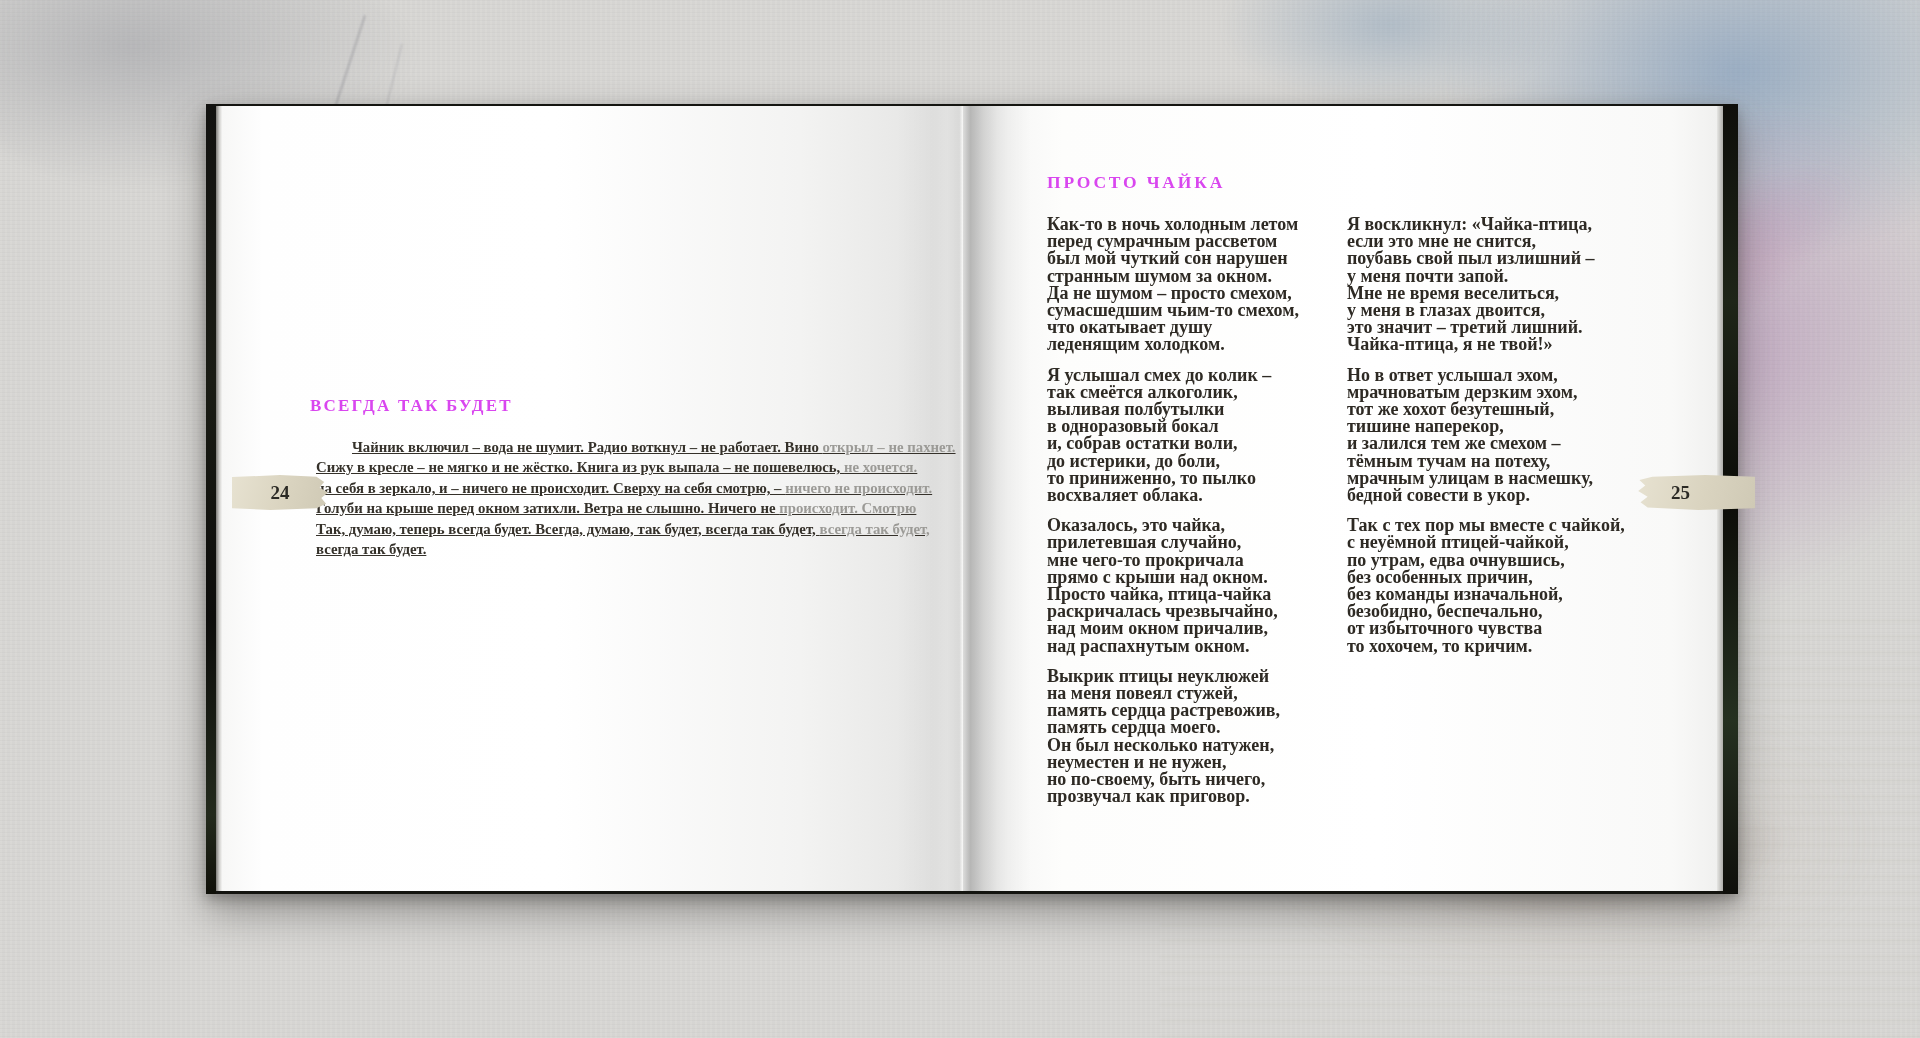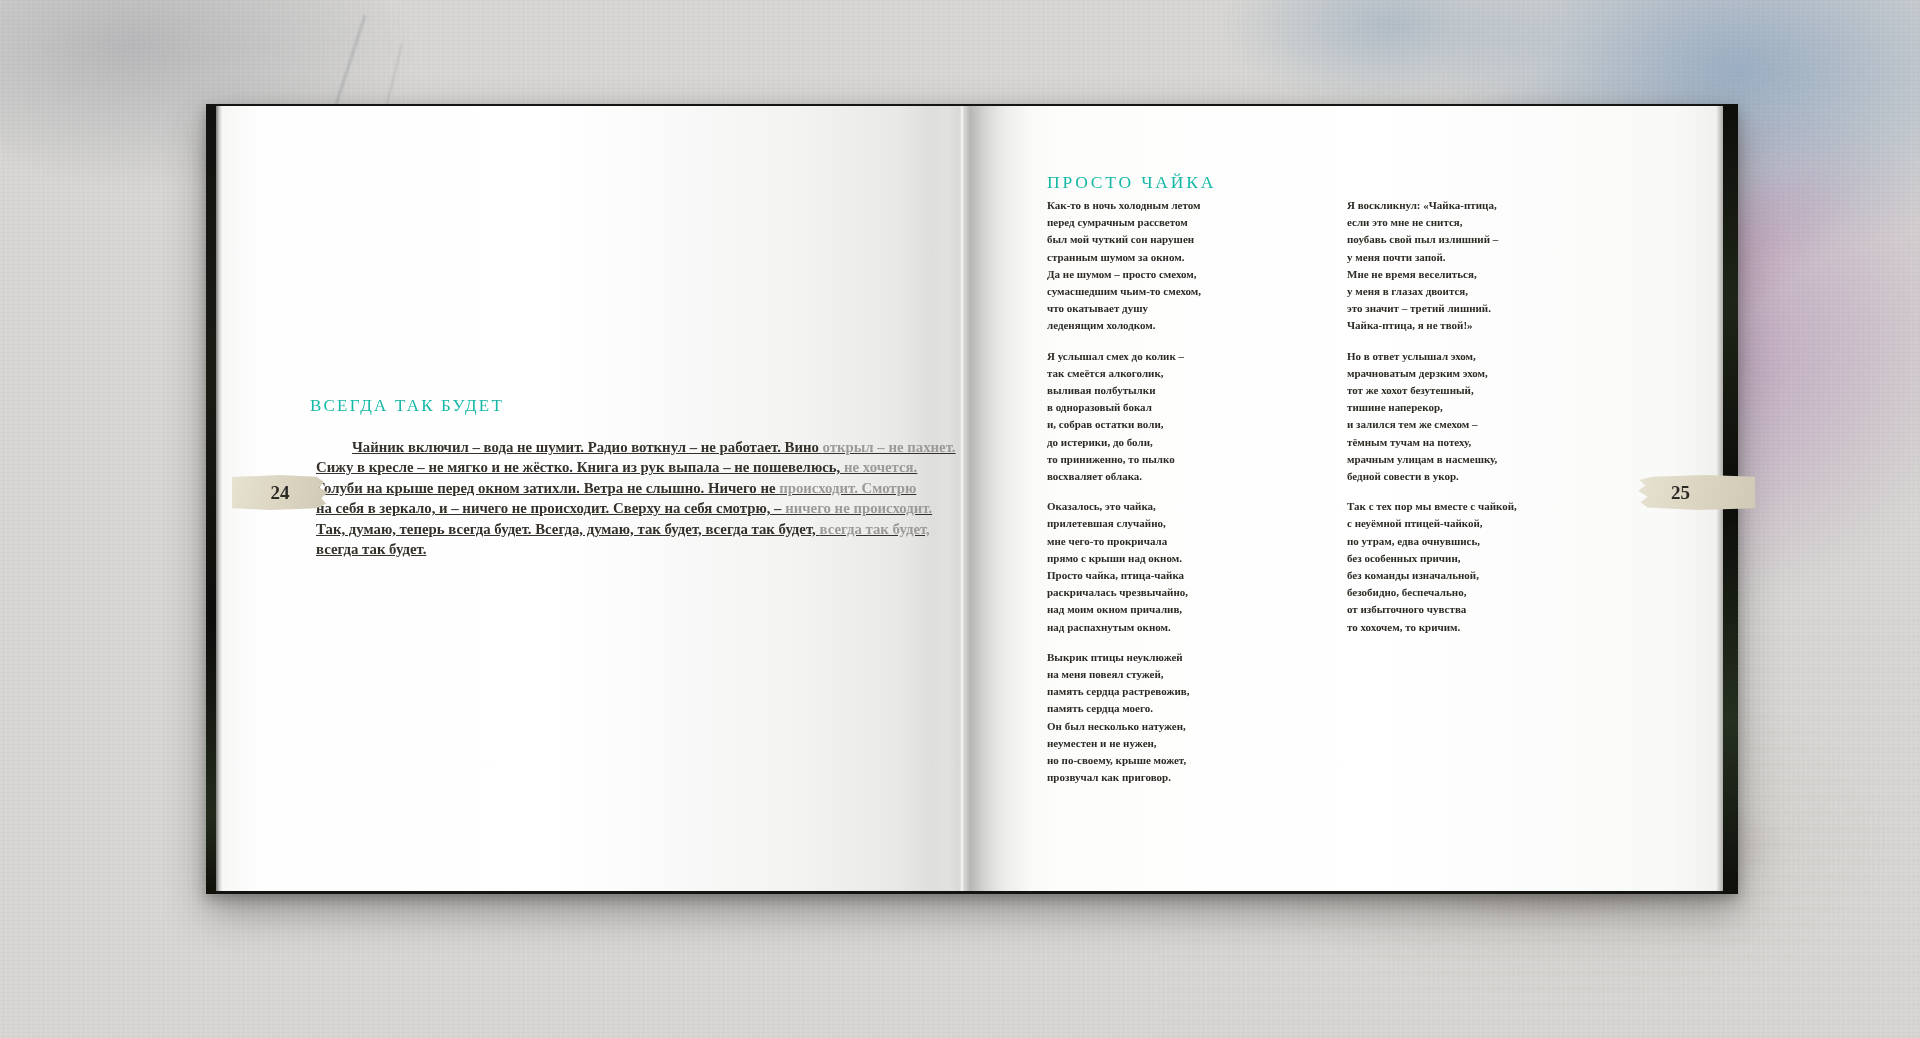--- a/index.html
+++ b/index.html
@@ -73,30 +73,30 @@
   
   .tab{position:absolute;height:35px;line-height:35px;text-align:center;
     font-size:19px;font-weight:bold;color:#2b2a25;
     background:linear-gradient(105deg,#e7e2d1,#dad4c0 55%,#cfc9b5);
     box-shadow:1px 2px 3px rgba(0,0,0,.35);}
   .tab-left{left:26px;top:371px;width:96px;
     clip-path:polygon(0% 6%,50% 0%,88% 5%,96% 20%,91% 36%,100% 50%,93% 66%,98% 82%,88% 95%,40% 100%,0% 95%);}
   .tab-right{left:1431px;top:371px;width:87px;padding-right:31px;
     clip-path:polygon(13% 5%,58% 0%,100% 5%,100% 95%,52% 100%,9% 93%,3% 78%,9% 62%,1% 46%,7% 30%,2% 14%);}
   
-  .page-title{position:absolute;font-weight:normal;color:#14b8a6;white-space:nowrap;}
+  .page-title{position:absolute;font-weight:bold;color:#d946ef;white-space:nowrap;}
   .title-left{left:104px;top:292px;font-size:17px;letter-spacing:2.2px;}
   .title-right{left:841px;top:68px;font-size:17.5px;letter-spacing:2.8px;}
   .paragraph{position:absolute;left:110px;top:333px;width:590px;
     font-size:14.8px;font-weight:bold;line-height:20.4px;color:#35312a;text-decoration:underline;}
   .para-line{white-space:nowrap;}
   .para-line.indent{text-indent:36px;}
   .muted{color:#9b9a96;font-weight:bold;}
-  .poem-col{position:absolute;top:93px;width:280px;
-    font-size:11px;font-weight:bold;line-height:17.2px;color:#2e2a24;}
+  .poem-col{position:absolute;top:112px;width:280px;
+    font-size:18px;font-weight:bold;line-height:17.2px;color:#2e2a24;}
   .poem-col-1{left:841px;}
   .poem-col-2{left:1141px;}
   .stanza{margin-bottom:13px;}
   .poem-line{white-space:nowrap;}
 </style>
 </head>
 <body>
 
 <div class="bg-grain"></div>
 <div class="stain stain-topleft"></div>
@@ -119,22 +119,22 @@
   <div class="page-edge-right"></div>
 
   <div class="page page-left"></div>
   <div class="page page-right"></div>
   <div class="gutter"></div>
 
   <div class="page-title title-left">ВСЕГДА ТАК БУДЕТ</div>
   <div class="paragraph">
       <div class="para-line indent"><span>Чайник включил – вода не шумит. Радио воткнул – не работает. Вино </span><span class="muted">открыл – не пахнет.</span></div>
       <div class="para-line"><span>Сижу в кресле – не мягко и не жёстко. Книга из рук выпала – не пошевелюсь, </span><span class="muted">не хочется.</span></div>
+      <div class="para-line"><span>на себя в зеркало, и – ничего не происходит. Сверху на себя смотрю, – </span><span class="muted">ничего не происходит.</span></div>
       <div class="para-line"><span>Голуби на крыше перед окном затихли. Ветра не слышно. Ничего не </span><span class="muted">происходит. Смотрю</span></div>
-      <div class="para-line"><span>на себя в зеркало, и – ничего не происходит. Сверху на себя смотрю, – </span><span class="muted">ничего не происходит.</span></div>
       <div class="para-line"><span>Так, думаю, теперь всегда будет. Всегда, думаю, так будет, всегда так будет, </span><span class="muted">всегда так будет,</span></div>
       <div class="para-line"><span>всегда так будет.</span></div>
     </div>
 
   <div class="page-title title-right">ПРОСТО ЧАЙКА</div>
   <div class="poem-col poem-col-1">
       <div class="stanza">
         <div class="poem-line">Как-то в ночь холодным летом</div>
         <div class="poem-line">перед сумрачным рассветом</div>
         <div class="poem-line">был мой чуткий сон нарушен</div>
@@ -164,21 +164,21 @@
         <div class="poem-line">над моим окном причалив,</div>
         <div class="poem-line">над распахнутым окном.</div>
       </div>
       <div class="stanza">
         <div class="poem-line">Выкрик птицы неуклюжей</div>
         <div class="poem-line">на меня повеял стужей,</div>
         <div class="poem-line">память сердца растревожив,</div>
         <div class="poem-line">память сердца моего.</div>
         <div class="poem-line">Он был несколько натужен,</div>
         <div class="poem-line">неуместен и не нужен,</div>
-        <div class="poem-line">но по-своему, крыше может,</div>
+        <div class="poem-line">но по-своему, быть ничего,</div>
         <div class="poem-line">прозвучал как приговор.</div>
       </div>
     </div>
   <div class="poem-col poem-col-2">
       <div class="stanza">
         <div class="poem-line">Я воскликнул: «Чайка-птица,</div>
         <div class="poem-line">если это мне не снится,</div>
         <div class="poem-line">поубавь свой пыл излишний –</div>
         <div class="poem-line">у меня почти запой.</div>
         <div class="poem-line">Мне не время веселиться,</div>

